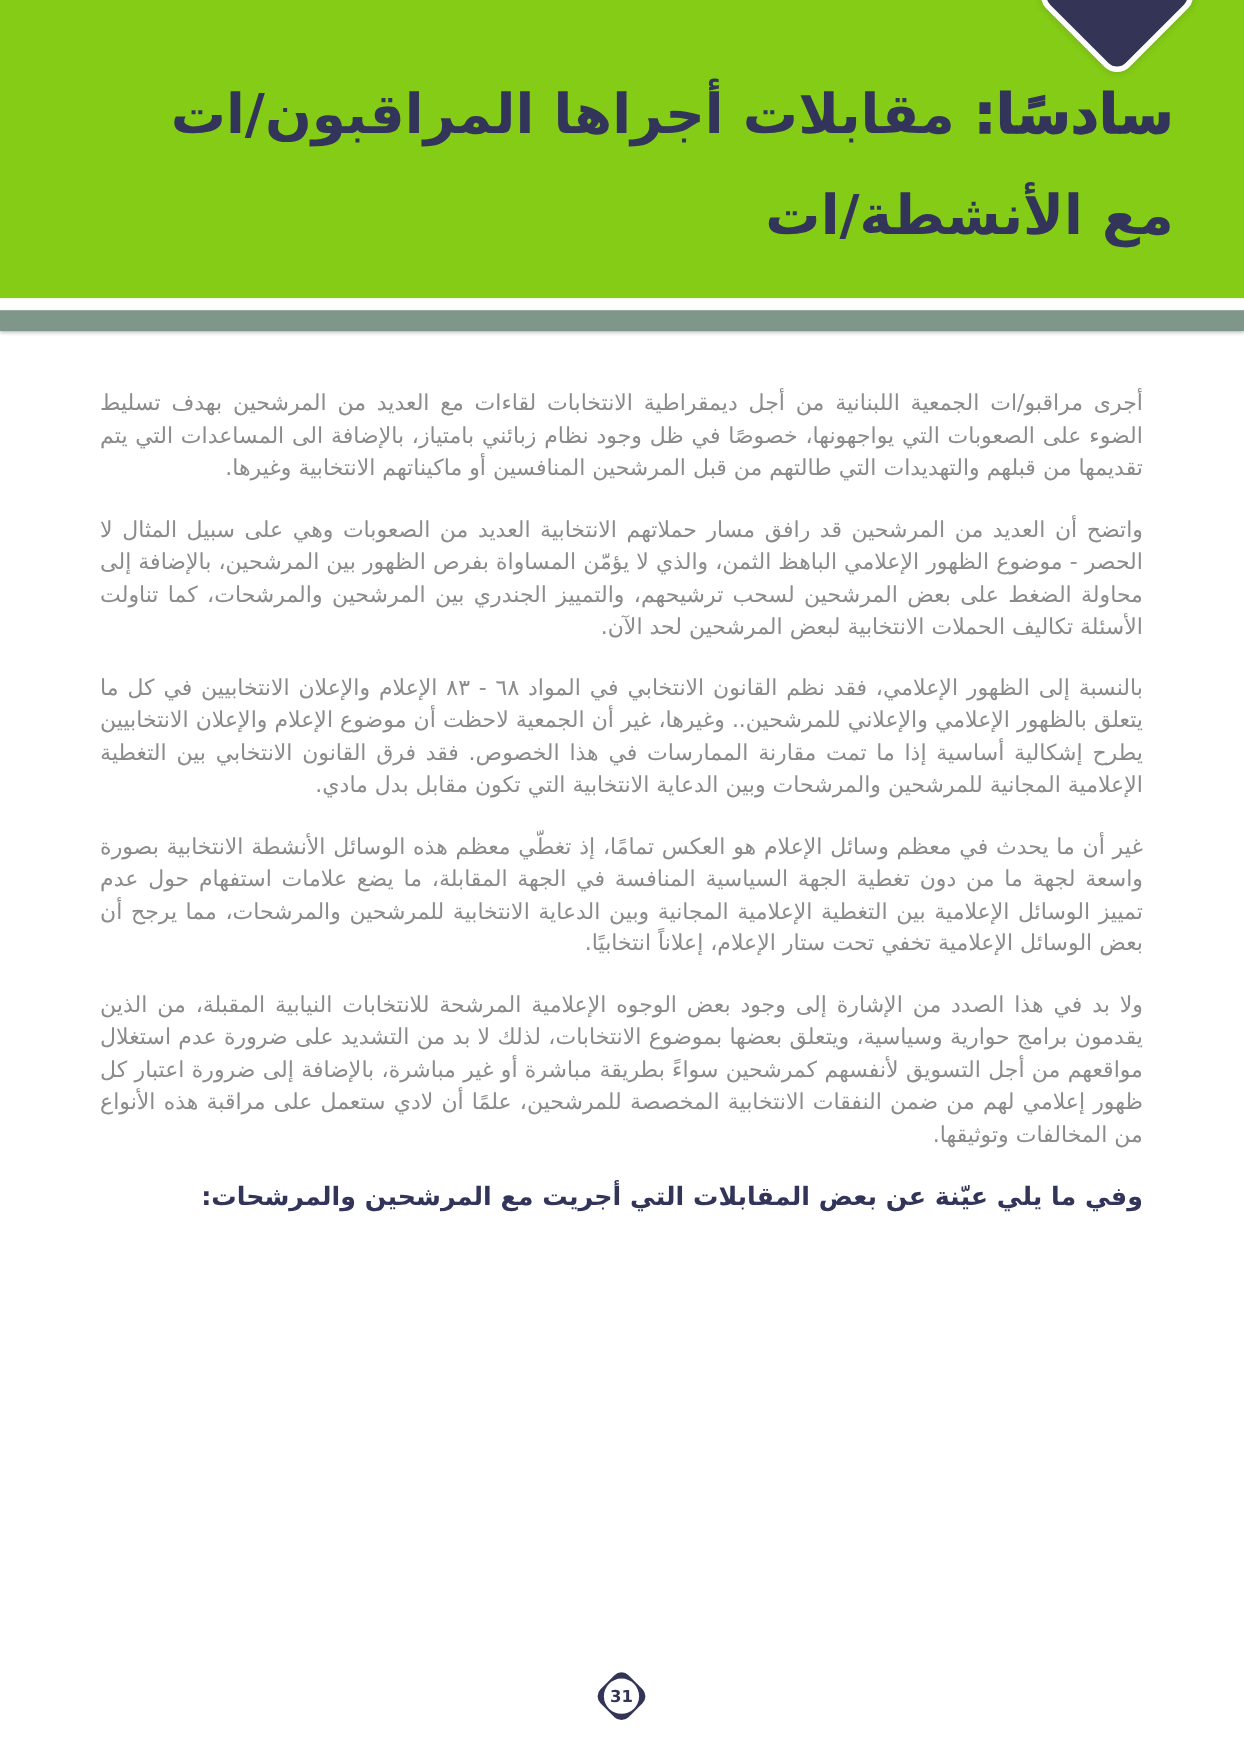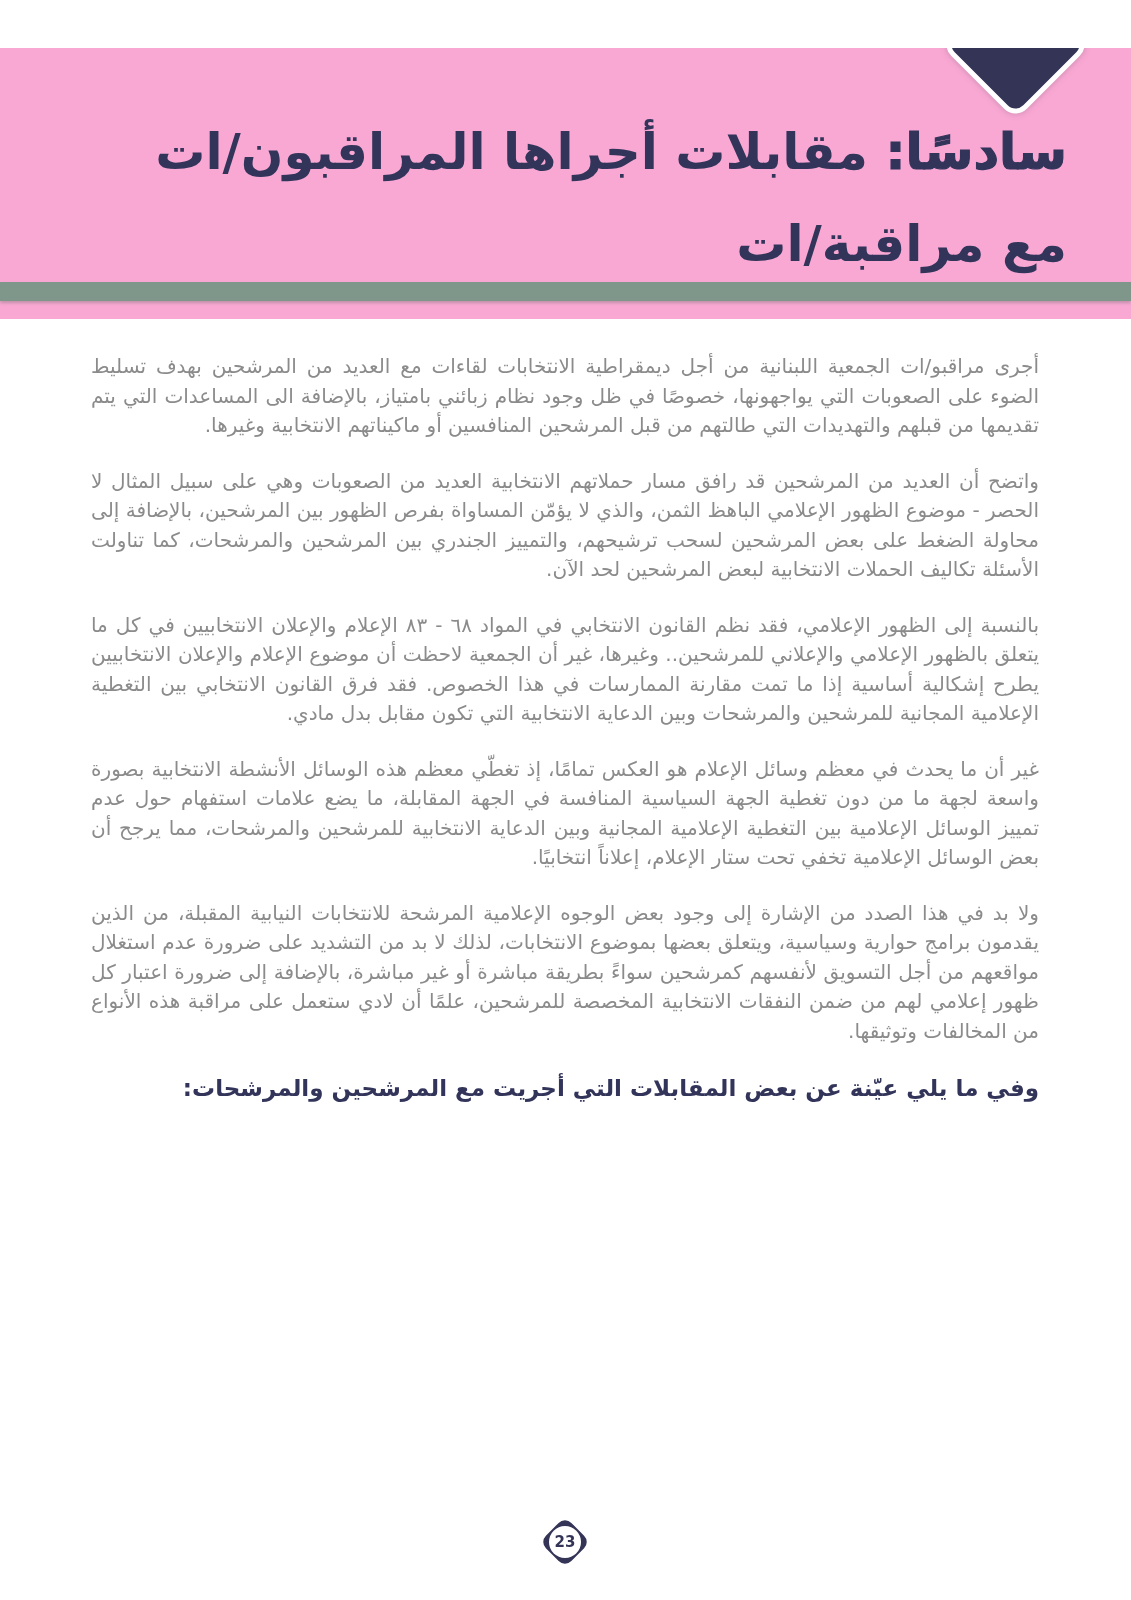--- a/index.html
+++ b/index.html
@@ -16,23 +16,22 @@
     overflow: hidden;
     direction: rtl;
   }
 
   
   .header-band {
     position: absolute;
     top: 0; left: 0;
     width: 1131px;
     height: 271px;
-    background: #f9a8d4;
+    background: #84cc16;
     overflow: hidden;
-    margin-top: 48px;
   }
   .corner-diamond {
     position: absolute;
     left: 962px;
     top: -57px;
     width: 97px;
     height: 97px;
     background: #333456;
     border: 5px solid #ffffff;
     border-radius: 16px;
@@ -127,35 +126,35 @@
 </style>
 </head>
 <body>
 
 <div class="page">
 
   <div class="header-band">
     <div class="corner-diamond"></div>
     <div class="doc-title">
       <span class="heavy">سادسًا:</span><span> مقابلات أجراها المراقبون/ات</span><br>
-      <span>مع مراقبة/ات</span>
+      <span>مع الأنشطة/ات</span>
     </div>
   </div>
 
   <div class="green-bar"></div>
 
   <div class="content">
     <p class="body-par">أجرى مراقبو/ات الجمعية اللبنانية من أجل ديمقراطية الانتخابات لقاءات مع العديد من المرشحين بهدف تسليط الضوء على الصعوبات التي يواجهونها، خصوصًا في ظل وجود نظام زبائني بامتياز، بالإضافة الى المساعدات التي يتم تقديمها من قبلهم والتهديدات التي طالتهم من قبل المرشحين المنافسين أو ماكيناتهم الانتخابية وغيرها.</p>
     <p class="body-par">واتضح أن العديد من المرشحين قد رافق مسار حملاتهم الانتخابية العديد من الصعوبات وهي على سبيل المثال لا الحصر - موضوع الظهور الإعلامي الباهظ الثمن، والذي لا يؤمّن المساواة بفرص الظهور بين المرشحين، بالإضافة إلى محاولة الضغط على بعض المرشحين لسحب ترشيحهم، والتمييز الجندري بين المرشحين والمرشحات، كما تناولت الأسئلة تكاليف الحملات الانتخابية لبعض المرشحين لحد الآن.</p>
     <p class="body-par">بالنسبة إلى الظهور الإعلامي، فقد نظم القانون الانتخابي في المواد ٦٨ - ٨٣ الإعلام والإعلان الانتخابيين في كل ما يتعلق بالظهور الإعلامي والإعلاني للمرشحين.. وغيرها، غير أن الجمعية لاحظت أن موضوع الإعلام والإعلان الانتخابيين يطرح إشكالية أساسية إذا ما تمت مقارنة الممارسات في هذا الخصوص. فقد فرق القانون الانتخابي بين التغطية الإعلامية المجانية للمرشحين والمرشحات وبين الدعاية الانتخابية التي تكون مقابل بدل مادي.</p>
     <p class="body-par">غير أن ما يحدث في معظم وسائل الإعلام هو العكس تمامًا، إذ تغطّي معظم هذه الوسائل الأنشطة الانتخابية بصورة واسعة لجهة ما من دون تغطية الجهة السياسية المنافسة في الجهة المقابلة، ما يضع علامات استفهام حول عدم تمييز الوسائل الإعلامية بين التغطية الإعلامية المجانية وبين الدعاية الانتخابية للمرشحين والمرشحات، مما يرجح أن بعض الوسائل الإعلامية تخفي تحت ستار الإعلام، إعلاناً انتخابيًا.</p>
     <p class="body-par">ولا بد في هذا الصدد من الإشارة إلى وجود بعض الوجوه الإعلامية المرشحة للانتخابات النيابية المقبلة، من الذين يقدمون برامج حوارية وسياسية، ويتعلق بعضها بموضوع الانتخابات، لذلك لا بد من التشديد على ضرورة عدم استغلال مواقعهم من أجل التسويق لأنفسهم كمرشحين سواءً بطريقة مباشرة أو غير مباشرة، بالإضافة إلى ضرورة اعتبار كل ظهور إعلامي لهم من ضمن النفقات الانتخابية المخصصة للمرشحين، علمًا أن لادي ستعمل على مراقبة هذه الأنواع من المخالفات وتوثيقها.</p>
     <div class="closing-line">وفي ما يلي عيّنة عن بعض المقابلات التي أجريت مع المرشحين والمرشحات:</div>
   </div>
 
   <div class="page-badge">
     <div class="badge-diamond"></div>
     <div class="badge-circle">
-      <span class="badge-number">23</span>
+      <span class="badge-number">31</span>
     </div>
   </div>
 
 </div>
 
 </body></html>

